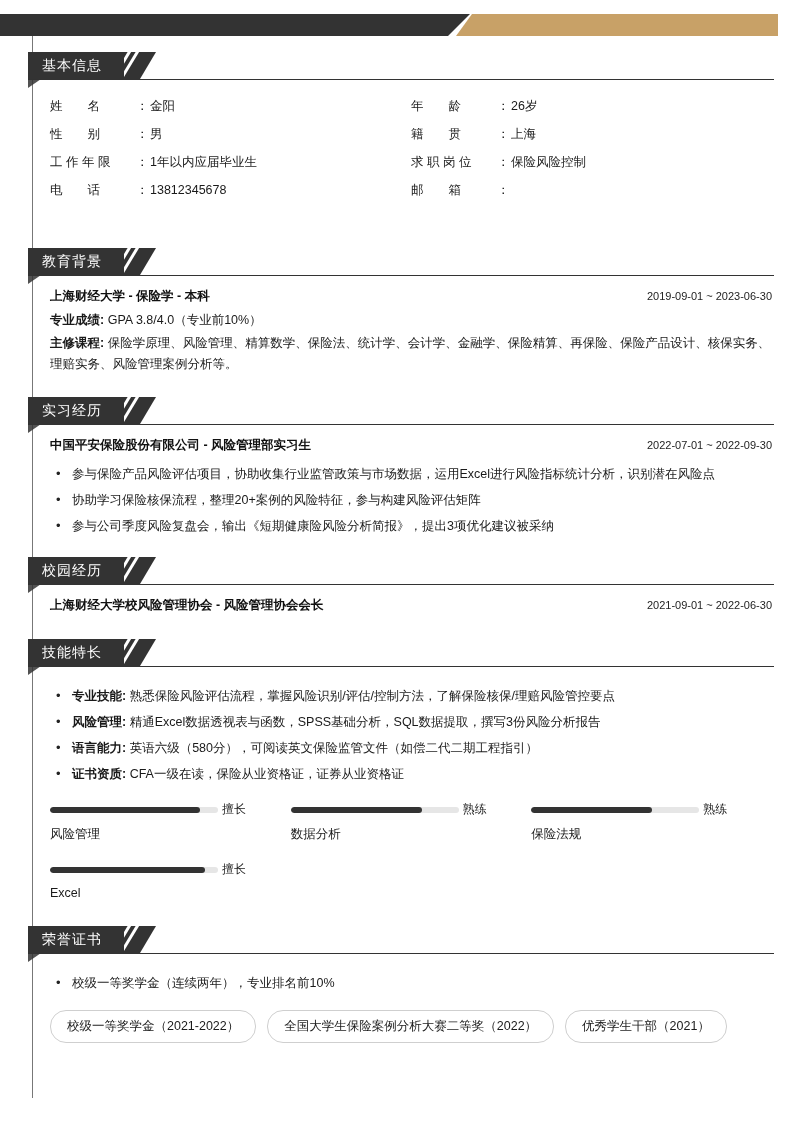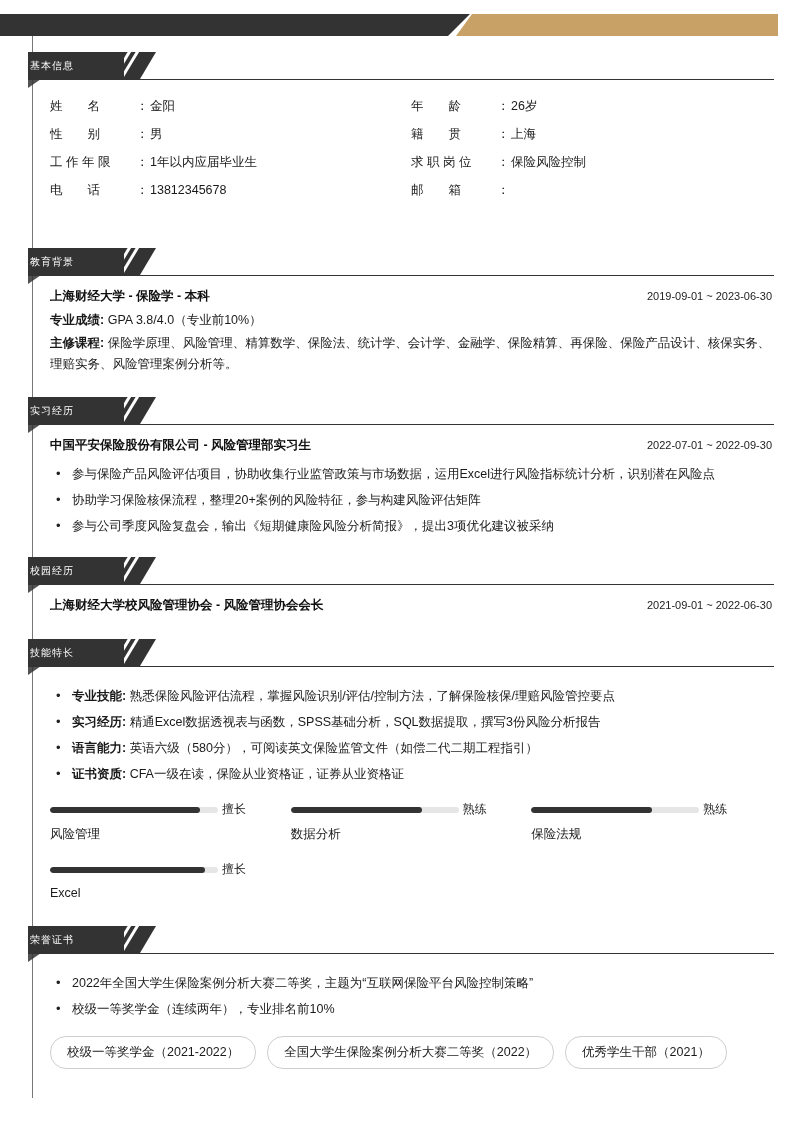--- a/index.html
+++ b/index.html
@@ -54,22 +54,22 @@
   }
   .slash.s1 { left: 6px; }
   .slash.s2 { left: 14px; }
   .sec-head-tail {
     position: absolute; left: 0; top: 27px; width: 13px; height: 9px;
     background: #333333;
     clip-path: polygon(0 0, 100% 0, 0 100%);
     opacity: .85;
   }
   .sec-title {
-    position: absolute; left: 2px; top: 4px;
-    font-size: 10px; color: #ffffff; letter-spacing: 1px;
+    position: absolute; left: 14px; top: 4px;
+    font-size: 14px; color: #ffffff; letter-spacing: 1px;
     font-family: "DejaVu Sans", sans-serif; font-weight: 400;
     line-height: 19px;
   }
   .sec-rule {
     margin-left: 28px; margin-right: 20px;
     border-bottom: 1px solid #333; height: 0;
   }
   .sec-body { margin-left: 50px; margin-right: 22px; padding-top: 12px; }
 
   
@@ -293,21 +293,21 @@
         <div class="sec-head-tail"></div>
         <div class="sec-title">技能特长</div>
       </div>
       <div class="sec-rule"></div>
       <div class="sec-body">
         <ul class="bullets">
           <li>
             <b>专业技能:</b><span> 熟悉保险风险评估流程，掌握风险识别/评估/控制方法，了解保险核保/理赔风险管控要点</span>
           </li>
           <li>
-            <b>实习经历:</b><span> 精通Excel数据透视表与函数，SPSS基础分析，SQL数据提取，撰写3份风险分析报告</span>
+            <b>风险管理:</b><span> 精通Excel数据透视表与函数，SPSS基础分析，SQL数据提取，撰写3份风险分析报告</span>
           </li>
           <li>
             <b>语言能力:</b><span> 英语六级（580分），可阅读英文保险监管文件（如偿二代二期工程指引）</span>
           </li>
           <li>
             <b>证书资质:</b><span> CFA一级在读，保险从业资格证，证券从业资格证</span>
           </li>
         </ul>
 
         <div class="bars">
@@ -359,21 +359,20 @@
         <div class="sec-head-slashes">
           <div class="slash s1"></div>
             <div class="slash s2"></div>
         </div>
         <div class="sec-head-tail"></div>
         <div class="sec-title">荣誉证书</div>
       </div>
       <div class="sec-rule"></div>
       <div class="sec-body">
         <ul class="bullets">
-          <li>2022年全国大学生保险案例分析大赛二等奖，主题为“互联网保险平台风险控制策略”</li>
           <li>校级一等奖学金（连续两年），专业排名前10%</li>
         </ul>
         <div class="tags">
           <div class="tag">校级一等奖学金（2021-2022）</div>
           <div class="tag">全国大学生保险案例分析大赛二等奖（2022）</div>
           <div class="tag">优秀学生干部（2021）</div>
 
         </div>
       </div>
     </div>

